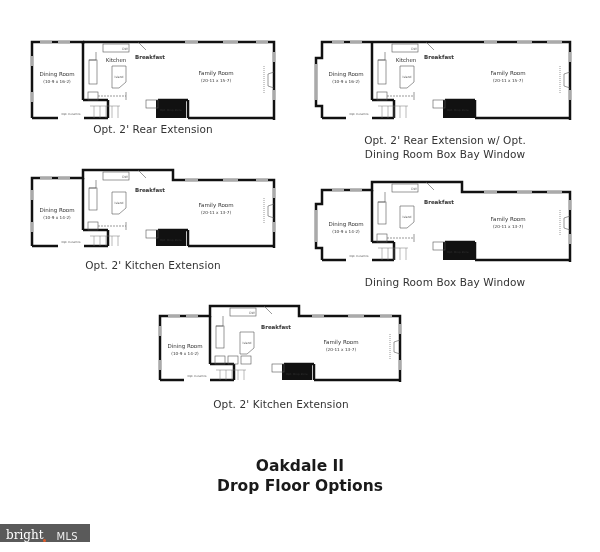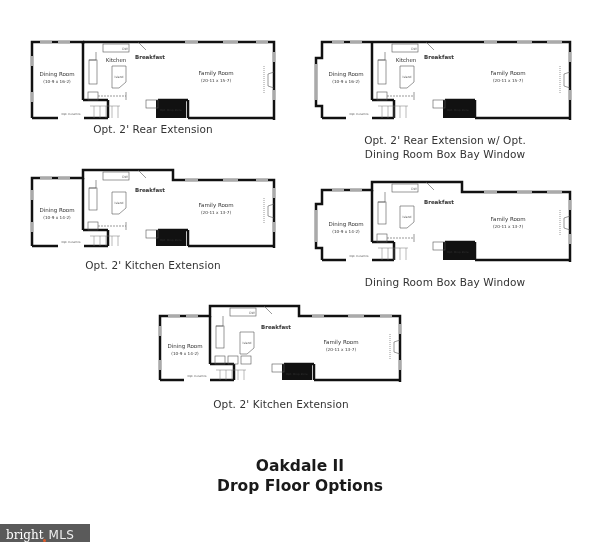--- a/index.html
+++ b/index.html
@@ -4,21 +4,21 @@
 <style>
   html, body { margin: 0; padding: 0; background: #ffffff; }
   body { width: 600px; height: 552px; position: relative; overflow: hidden; font-family: "DejaVu Sans", sans-serif; color: #222; }
   .plan { position: absolute; }
   .plan svg { display: block; overflow: visible; }
   .caption { position: absolute; text-align: center; font-family: "DejaVu Sans", sans-serif; font-size: 10.5px; color: #333; line-height: 14px; letter-spacing: 0.1px; }
   .title { position: absolute; left: 0; width: 600px; text-align: center; font-family: "DejaVu Sans", sans-serif; font-weight: bold; font-size: 15.5px; line-height: 20px; color: #1a1a1a; }
   .logo { position: absolute; left: 0; top: 524px; width: 90px; height: 18px; background: #5a5a5a; display: flex; align-items: flex-end; padding-left: 6px; box-sizing: border-box; }
   .logo .bright { font-family: "DejaVu Serif", serif; font-size: 12px; color: #fff; }
   .logo .dot { display: inline-block; width: 3px; height: 3px; background: #e05a2a; border-radius: 50%; margin-left: -1px; margin-top: -8px; }
-  .logo .mls { font-family: "DejaVu Sans", sans-serif; font-size: 12px; color: #eee; margin-left: 3px; letter-spacing: 0.3px; }
+  .logo .mls { font-family: "DejaVu Sans", sans-serif; font-size: 10px; color: #eee; margin-left: 11px; letter-spacing: 0.3px; }
   text { font-family: "DejaVu Sans", sans-serif; }
 </style>
 </head>
 <body>
 
 <div class="plan" style="left:28px; top:38px;">
   <svg width="250" height="90" viewBox="0 0 250 90">
 
     <g stroke="#111" stroke-width="2.5" fill="none">
       <polyline points="4,80 4,4 55,4 55,6"></polyline>

